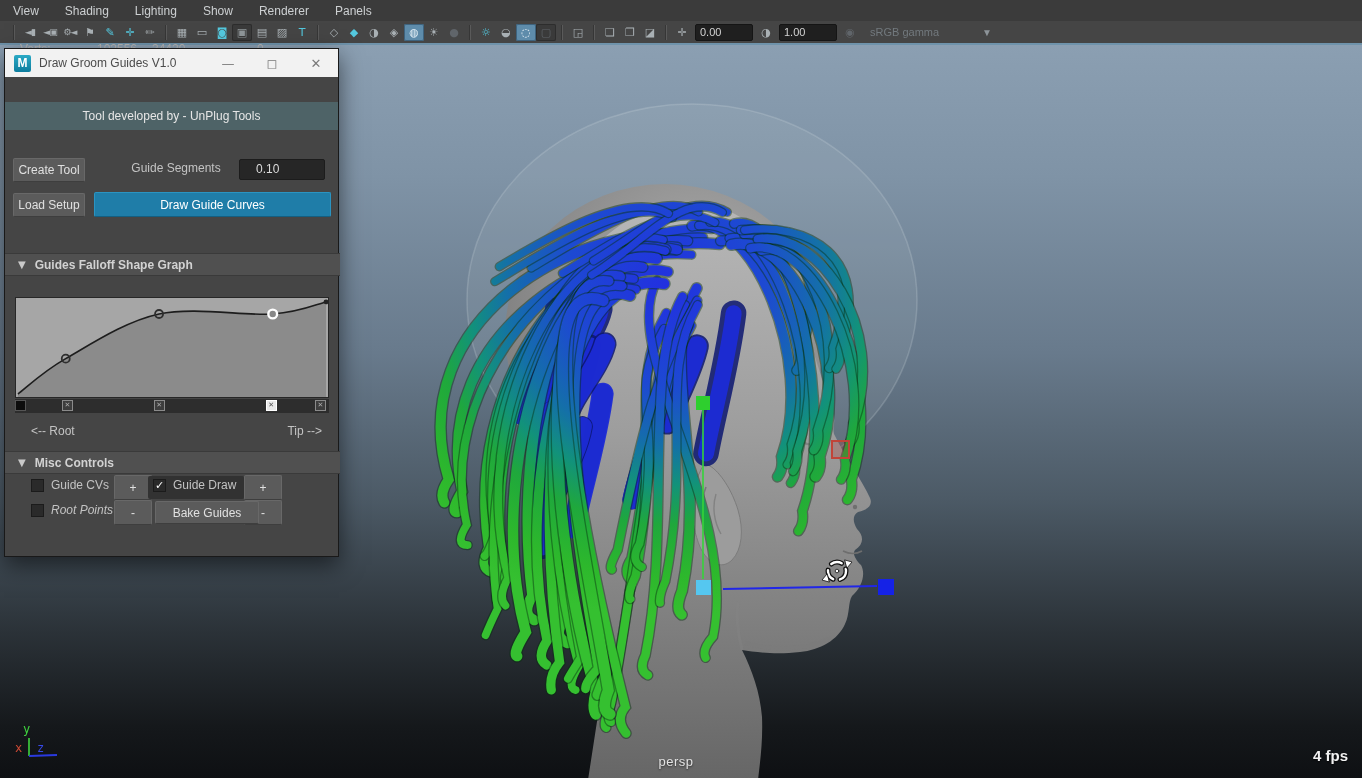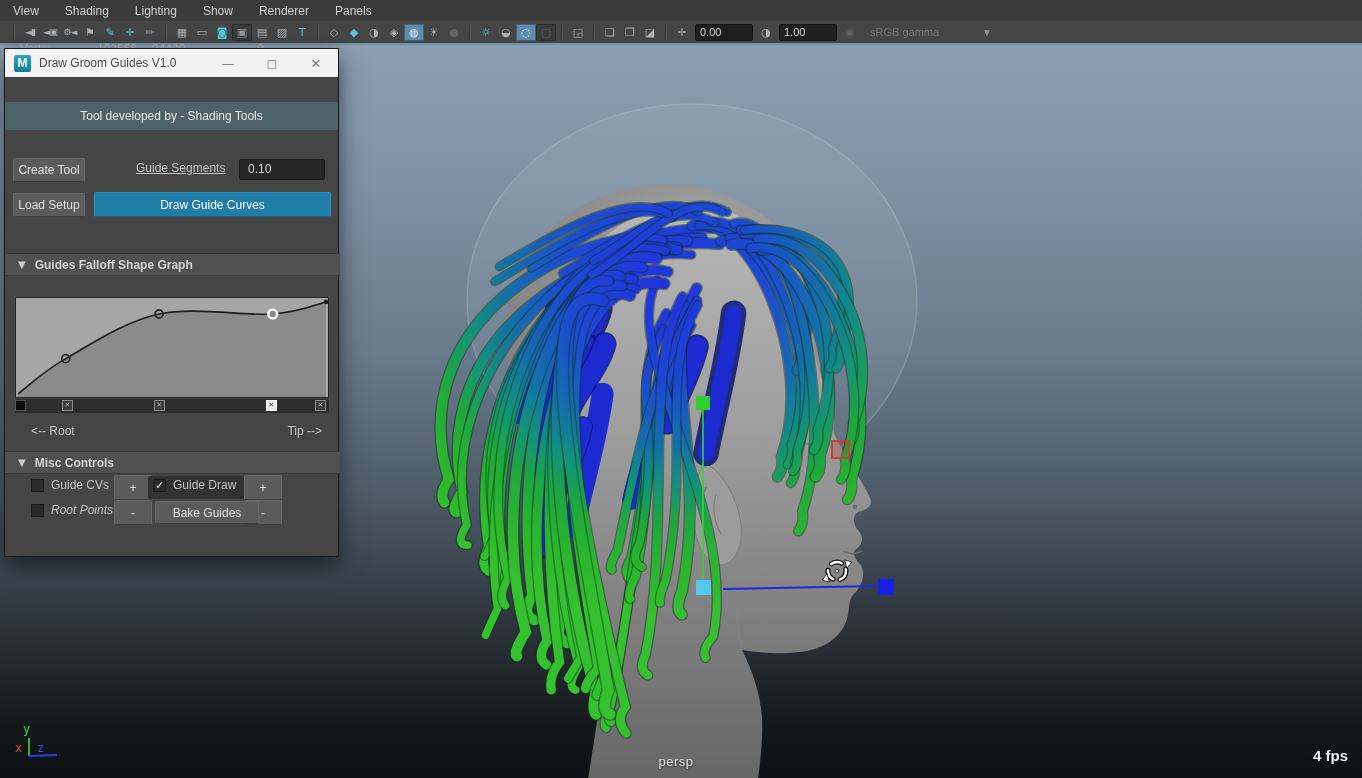--- a/index.html
+++ b/index.html
@@ -54,21 +54,21 @@
           color:#7a7a7a;font-size:13px;font-family:"DejaVu Sans",sans-serif;}
   .pw-helpbar{position:absolute;left:0;top:28px;width:100%;height:25px;background:#3d3d3d;
               border-bottom:1px solid #353535;display:flex;align-items:center;box-sizing:border-box;}
   .pw-help{color:#c9c9c9;font-size:11px;padding-left:10px;}
   .pw-credit{position:absolute;left:0;top:53px;width:100%;height:28px;background:#4e6367;
              color:#e6e6e6;font-size:12px;display:flex;align-items:center;justify-content:center;}
   .pw-btn2{position:absolute;background:#5b5b5b;border:1px solid #686868;border-bottom-color:#3e3e3e;
            border-radius:2px;color:#e0e0e0;font-size:12px;display:flex;align-items:center;justify-content:center;box-sizing:border-box;}
   .pw-label{position:absolute;color:#c3c3c3;font-size:12px;}
   .pw-field{position:absolute;background:#262626;border:1px solid #1c1c1c;border-radius:2px;
-            color:#dcdcdc;font-size:12px;line-height:19px;padding-left:8px;box-sizing:border-box;}
+            color:#dcdcdc;font-size:12px;line-height:19px;padding-left:16px;box-sizing:border-box;}
   .pw-accent{background:#1f7da8 !important;border:1px solid #2a94c2 !important;border-bottom-color:#135f82 !important;color:#fff !important;text-align:center;}
   .pw-section{position:absolute;left:0;width:335px;height:23px;background:#505050;
               border-top:1px solid #3a3a3a;border-bottom:1px solid #3a3a3a;display:flex;align-items:center;box-sizing:border-box;}
   .pw-tri{color:#c9c9c9;font-size:10px;margin:0 9px 0 13px;font-family:"DejaVu Sans",sans-serif;}
   .pw-sectitle{color:#d2d2d2;font-size:12px;font-weight:bold;}
   .graph-box{position:absolute;left:10px;top:248px;width:312px;height:99px;border:1px solid #272727;background:#a6a6a6;}
   .ramp-strip{position:absolute;left:10px;top:350px;width:314px;height:14px;background:#2d2d2d;}
   .ramp-handle{position:absolute;top:1px;width:11px;height:11px;background:#3d3d3d;border:1px solid #8a8a8a;
                box-sizing:border-box;display:flex;align-items:center;justify-content:center;
                color:#a9a9a9;font-size:7px;line-height:1;font-family:"DejaVu Sans",sans-serif;}
@@ -361,24 +361,24 @@
   </div>
 
   <div class="plugin-window">
     <div class="pw-titlebar">
       <span class="pw-appicon">M</span>
       <span class="pw-title">Draw Groom Guides V1.0</span>
       <span class="pw-btn">—</span>
       <span class="pw-btn">◻</span>
       <span class="pw-btn">✕</span>
     </div>
-    <div class="pw-credit">Tool developed by - Shading Tools</div>
+    <div class="pw-credit">Tool developed by - UnPlug Tools</div>
 
     <div class="pw-btn2" style="left:8px;top:109px;width:72px;height:24px;">Create Tool</div>
-    <div class="pw-label" style="left:131px;top:112px;width:110px;text-align:left;text-decoration:underline;">Guide Segments</div>
+    <div class="pw-label" style="left:116px;top:112px;width:110px;text-align:center;">Guide Segments</div>
     <div class="pw-field" style="left:234px;top:110px;width:86px;height:21px;">0.10</div>
     <div class="pw-btn2" style="left:8px;top:144px;width:72px;height:24px;">Load Setup</div>
     <div class="pw-btn2 pw-accent" style="left:89px;top:143px;width:237px;height:25px;">Draw Guide Curves</div>
 
     <div class="pw-section" style="top:204px;">
       <span class="pw-tri">▼</span>
       <span class="pw-sectitle">Guides Falloff Shape Graph</span>
     </div>
 
     <div class="graph-box">

